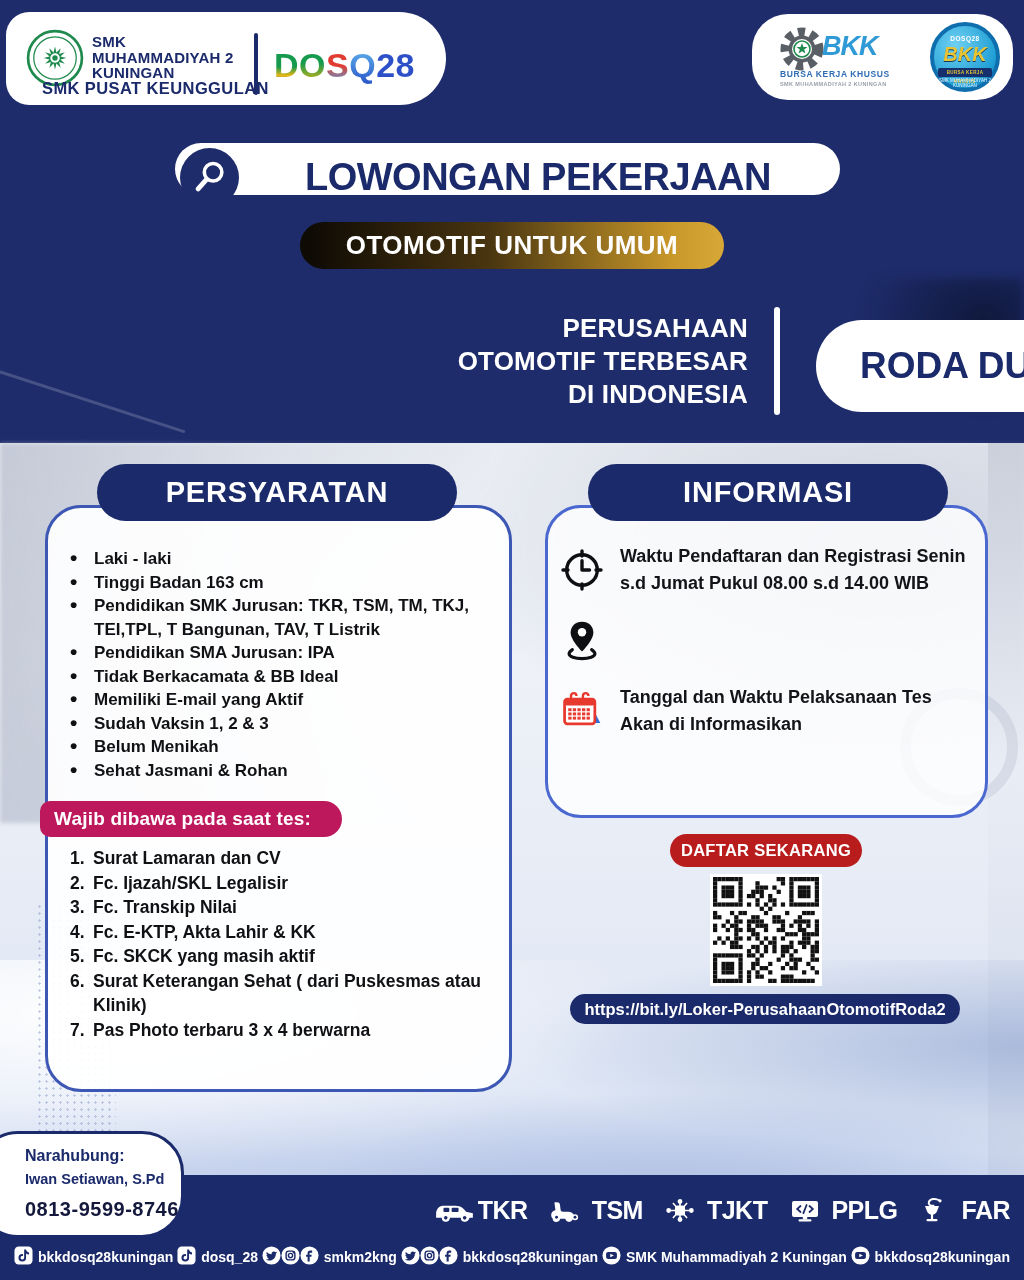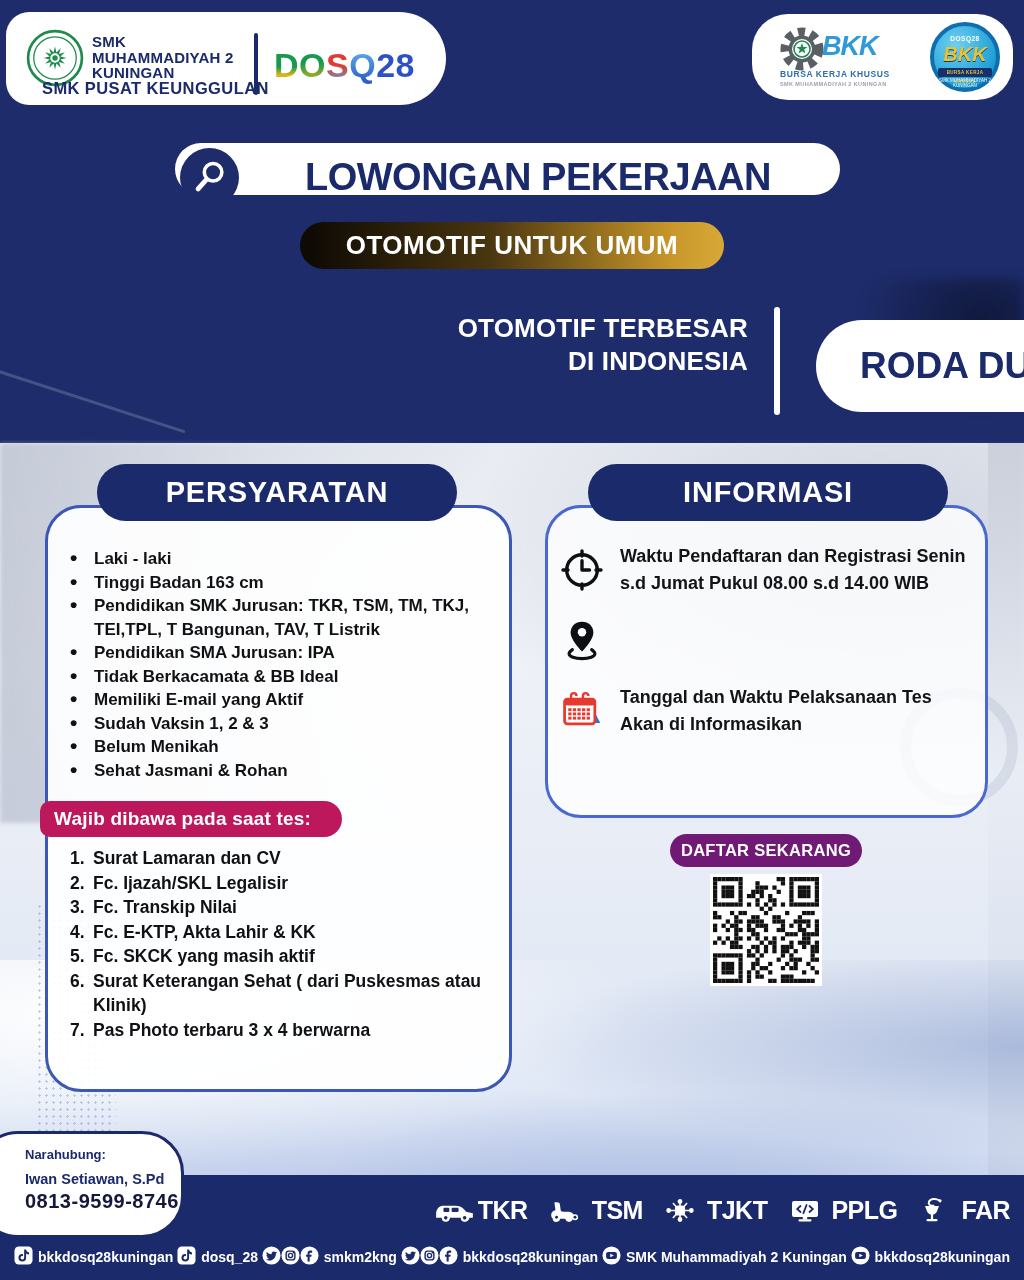--- a/index.html
+++ b/index.html
@@ -90,32 +90,32 @@
     border-radius:10px 18px 18px 10px;color:#fff;font-size:19px;font-weight:800;line-height:36px;
     padding-left:14px;z-index:3;letter-spacing:.2px;}
   .numlist{position:absolute;left:70px;top:846px;width:420px;margin:0;padding:0;list-style:none;counter-reset:doc;z-index:2;}
   .numlist li{counter-increment:doc;padding-left:23px;text-indent:-23px;color:#101114;font-size:17.5px;font-weight:700;line-height:24.5px;}
   .numlist li::before{content:counter(doc) ".";display:inline-block;width:23px;text-indent:0;}
   .info-rows{position:absolute;left:560px;top:542px;width:420px;z-index:2;}
   .info-row{display:flex;align-items:center;margin-bottom:21px;}
   .info-icon{flex:0 0 46px;width:46px;height:44px;margin-right:14px;}
   .info-text{color:#131418;font-size:18px;font-weight:700;line-height:27px;padding-top:1px;}
   
-  .daftar-btn{position:absolute;left:670px;top:834px;width:192px;height:33px;background:#701a75;border-radius:17px;
+  .daftar-btn{position:absolute;left:670px;top:834px;width:192px;height:33px;background:#b91c1c;border-radius:17px;
     display:flex;align-items:center;justify-content:center;color:#fff;font-size:16.5px;font-weight:800;letter-spacing:.3px;cursor:pointer;}
   .qr-box{position:absolute;left:710px;top:874px;width:112px;height:112px;background:#fff;padding:3px;}
   .url-pill{position:absolute;left:570px;top:994px;width:390px;height:30px;background:#1b2a6b;border-radius:15px;
     display:flex;align-items:center;justify-content:center;color:#fff;font-size:16.5px;font-weight:700;white-space:nowrap;cursor:pointer;}
   
   .footer-band{position:absolute;left:0;top:1175px;width:1024px;height:105px;background:#1b2a6b;}
   .contact-card{position:absolute;left:-24px;top:1131px;width:208px;height:107px;background:#fff;
     border:3px solid #1b2a6b;border-radius:42px;z-index:4;}
-  .contact-card .c1{position:absolute;left:46px;top:13px;color:#1b2a6b;font-size:13px;font-weight:800;}
+  .contact-card .c1{position:absolute;left:46px;top:13px;color:#1b2a6b;font-size:16px;font-weight:800;}
   .contact-card .c2{position:absolute;left:46px;top:37px;color:#1b2a6b;font-size:14.5px;font-weight:800;}
-  .contact-card .c3{position:absolute;left:46px;top:56px;color:#14183c;font-size:20px;font-weight:800;letter-spacing:.5px;}
+  .contact-card .c3{position:absolute;left:46px;top:64px;color:#14183c;font-size:20px;font-weight:800;letter-spacing:.5px;}
   .programs{position:absolute;right:14px;top:1196px;display:flex;gap:20px;align-items:center;z-index:2;}
   .prog{display:flex;align-items:center;gap:2px;color:#fff;font-size:25px;font-weight:800;letter-spacing:-.5px;}
   .prog .p-ic{width:42px;height:27px;display:inline-block;}
   .socials{position:absolute;left:14px;top:1246px;width:996px;display:flex;justify-content:space-between;align-items:center;z-index:2;}
   .soc{display:flex;align-items:center;gap:5px;color:#fff;font-size:14px;font-weight:700;cursor:pointer;}
   .soc .s-ic{width:19px;height:19px;display:inline-block;}
   .soc .s-ic svg{display:block;}
 </style>
 </head>
 <body>
@@ -168,20 +168,21 @@
           <line x1="10.2" y1="13.2" x2="5" y2="19" stroke="#fff" stroke-width="3" stroke-linecap="round"></line>
         </svg>
     </div>
     <div class="hero-title">LOWONGAN PEKERJAAN</div>
   </div>
   <div class="gold-pill">OTOMOTIF UNTUK UMUM</div>
 
   <div class="foliage"></div>
   <div class="diag"></div>
   <div class="company-text">
+    <div>PERUSAHAAN</div>
     <div>OTOMOTIF TERBESAR</div>
     <div>DI INDONESIA</div>
   </div>
   <div class="company-divider"></div>
   <div class="position-pill">
     <span>RODA DUA</span>
   </div>
 
   <div class="section-light">
     <div class="ph-build"></div>
@@ -546,20 +547,21 @@
         <rect x="58.8" y="100.8" width="4.2" height="4.2" fill="#111"></rect>
         <rect x="67.2" y="100.8" width="4.2" height="4.2" fill="#111"></rect>
         <rect x="71.4" y="100.8" width="4.2" height="4.2" fill="#111"></rect>
         <rect x="75.6" y="100.8" width="4.2" height="4.2" fill="#111"></rect>
         <rect x="79.8" y="100.8" width="4.2" height="4.2" fill="#111"></rect>
         <rect x="84.0" y="100.8" width="4.2" height="4.2" fill="#111"></rect>
         <rect x="88.2" y="100.8" width="4.2" height="4.2" fill="#111"></rect>
         <rect x="92.4" y="100.8" width="4.2" height="4.2" fill="#111"></rect>
         <rect x="96.6" y="100.8" width="4.2" height="4.2" fill="#111"></rect>
       </svg></div>
+  <div class="url-pill">https://bit.ly/Loker-PerusahaanOtomotifRoda2</div>
 
   <div class="footer-band"></div>
   <div class="contact-card">
     <div class="c1">Narahubung:</div>
     <div class="c2">Iwan Setiawan, S.Pd</div>
     <div class="c3">0813-9599-8746</div>
   </div>
   <div class="programs">
 
   <div class="prog">

